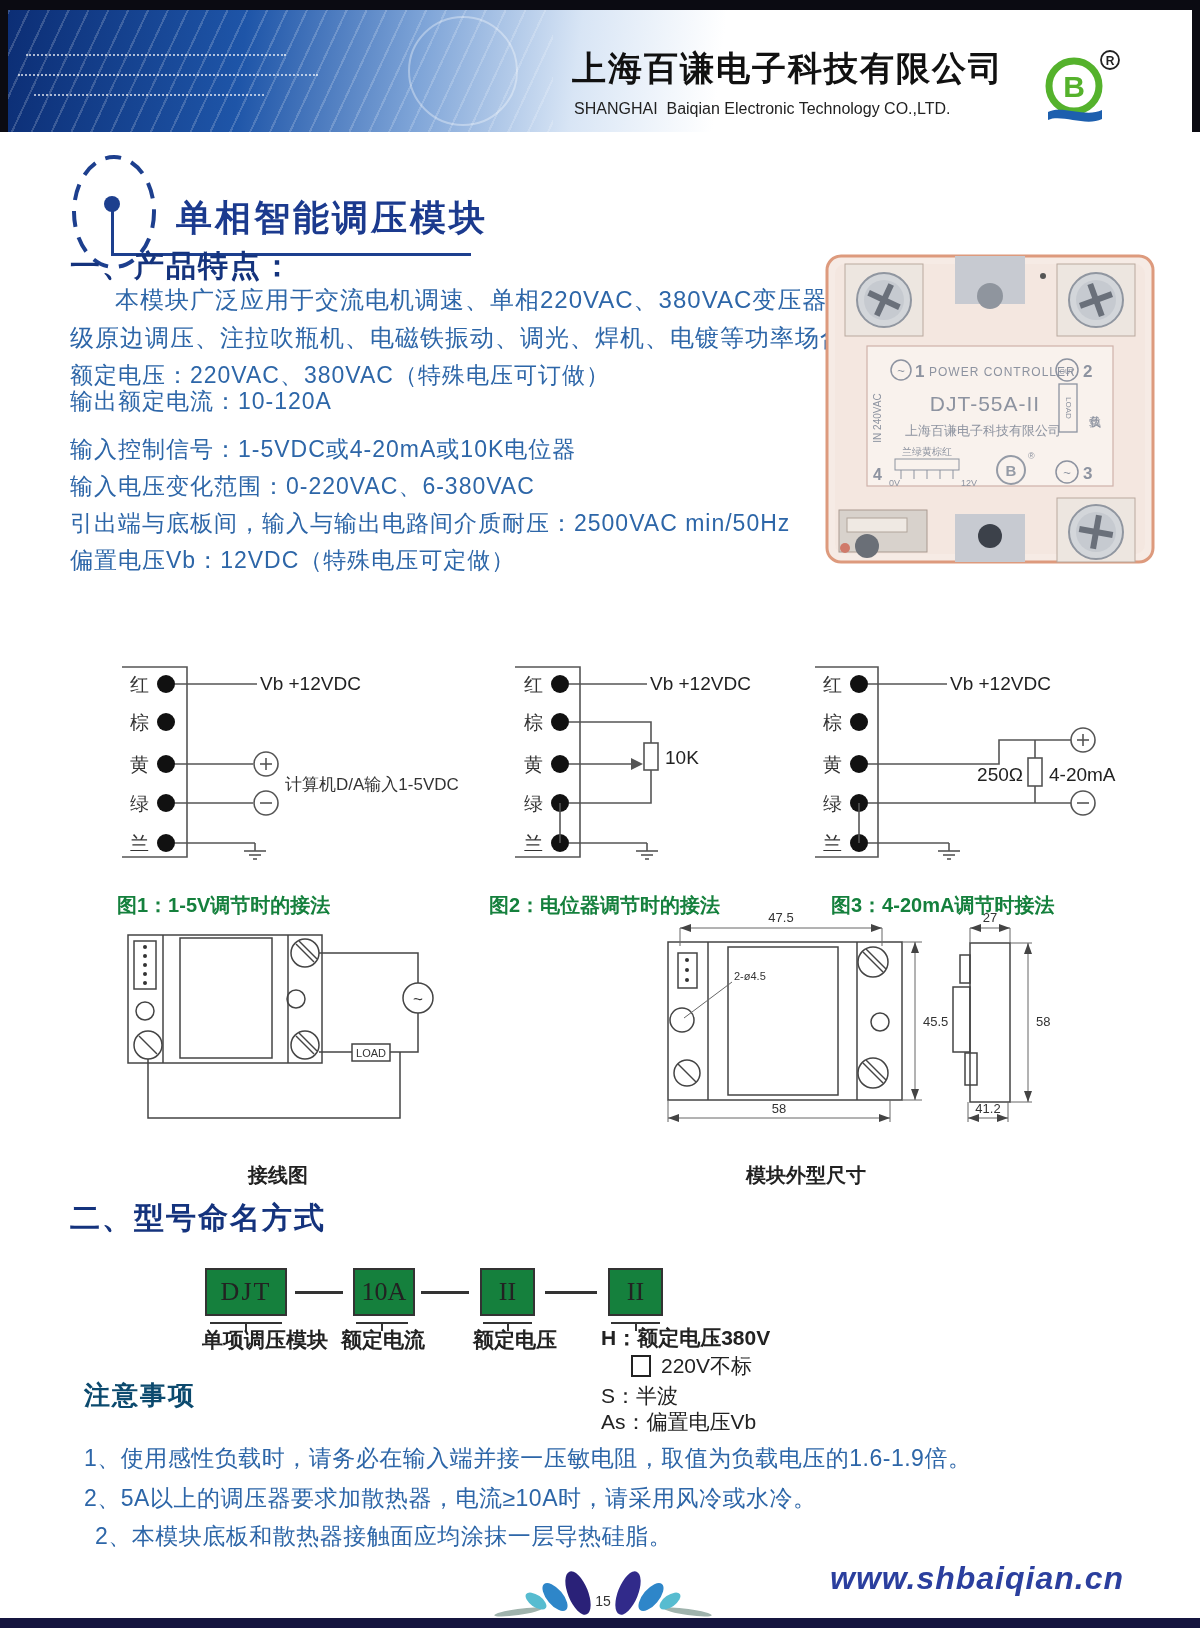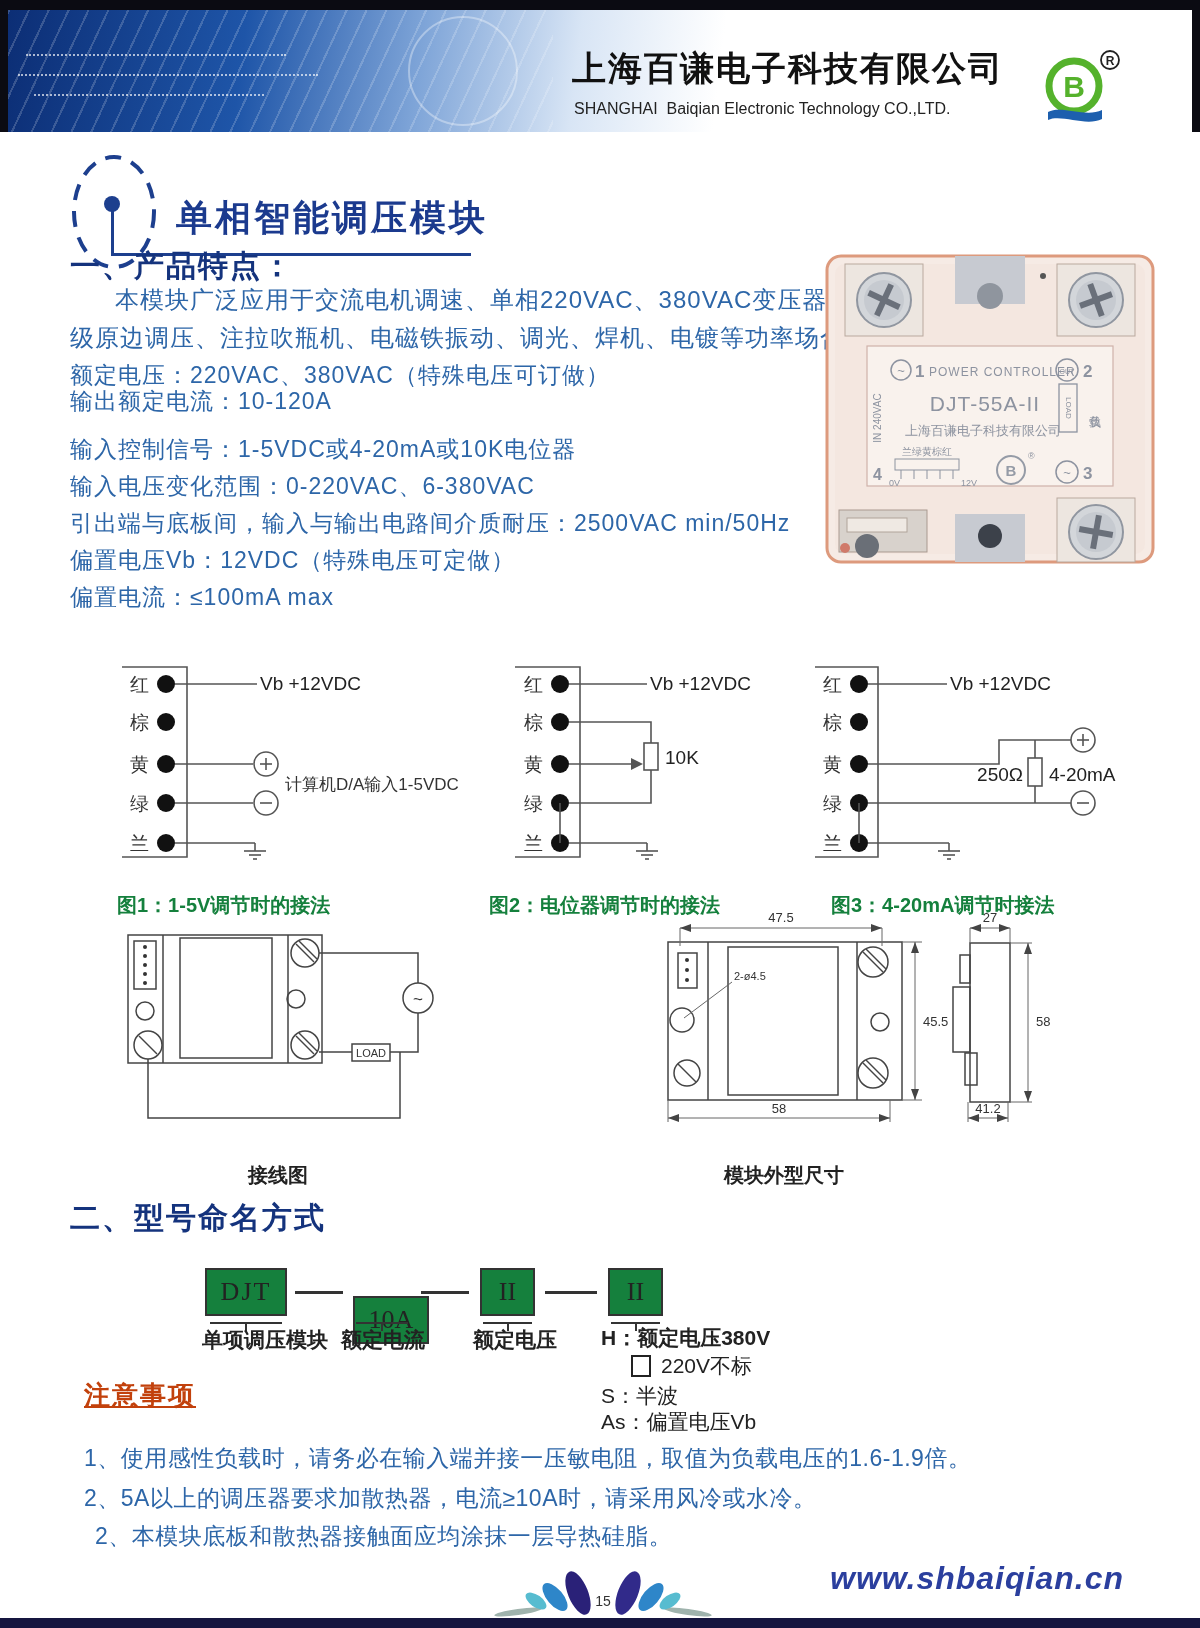--- a/index.html
+++ b/index.html
@@ -27,21 +27,21 @@
   .diag-cap { font-size:20px; color:#222; font-weight:bold; white-space:nowrap; }
   .h2 { left:70px; top:1198px; font-size:30px; font-weight:bold; color:#14337d; letter-spacing:2px; }
   .name-box { position:absolute; border:2px solid #333; background:#15803d; text-align:center;
     font-family:"Liberation Serif", serif; font-size:26px; color:#222; line-height:44px; height:48px; }
   .name-dash { position:absolute; height:3px; background:#333; top:1291px; }
   .tick-h { position:absolute; height:2px; background:#333; top:1322px; }
   .tick-v { position:absolute; width:2px; height:9px; background:#333; top:1322px; }
   .name-label { position:absolute; top:1326px; font-size:21px; font-weight:bold; color:#222; white-space:nowrap; }
   .legend-line { position:absolute; left:601px; font-size:21px; color:#222; white-space:nowrap; }
   .legend-sq { display:inline-block; width:20px; height:22px; border:2px solid #222; vertical-align:-4px; margin-right:10px; }
-  .notes-h { left:84px; top:1378px; font-size:26px; font-weight:bold; color:#c2410c; letter-spacing:2px;text-decoration:underline; }
+  .notes-h { left:84px; top:1378px; font-size:26px; font-weight:bold; color:#0c4a6e; letter-spacing:2px; }
   .note { font-size:23px; color:#2d66a8; letter-spacing:0.5px; white-space:nowrap; }
   .website { left:830px; top:1560px; font-size:32px; font-weight:bold; font-style:italic; color:#2b3f9e; letter-spacing:1px; }
   svg text { font-family:"Liberation Sans", sans-serif; }
   .l-line-v { left:111px; top:210px; width:3px; height:46px; background:#1d3f8e; }
   .l-line-h { left:111px; top:253px; width:360px; height:3px; background:#1d3f8e; }
 </style>
 </head>
 <body>
 
 <div class="page">
@@ -78,21 +78,20 @@
 
   <div class="abs h1">一、产品特点：</div>
   <div class="abs body-line" style="left:115px;top:284px;">本模块广泛应用于交流电机调速、单相220VAC、380VAC变压器初</div>
   <div class="abs body-line" style="left:70px;top:322px;">级原边调压、注拉吹瓶机、电磁铁振动、调光、焊机、电镀等功率场合。</div>
   <div class="abs spec" style="left:70px;top:360px;">额定电压：220VAC、380VAC（特殊电压可订做）</div>
   <div class="abs spec" style="left:70px;top:386px;">输出额定电流：10-120A</div>
   <div class="abs spec" style="left:70px;top:434px;">输入控制信号：1-5VDC或4-20mA或10K电位器</div>
   <div class="abs spec" style="left:70px;top:471px;">输入电压变化范围：0-220VAC、6-380VAC</div>
   <div class="abs spec" style="left:70px;top:508px;">引出端与底板间，输入与输出电路间介质耐压：2500VAC min/50Hz</div>
   <div class="abs spec" style="left:70px;top:545px;">偏置电压Vb：12VDC（特殊电压可定做）</div>
-  <div class="abs spec" style="left:70px;top:582px;">偏置电流：≤100mA max</div>
 
   <svg class="abs" style="left:815px;top:248px;" width="350" height="322" viewBox="0 0 350 322">
     <rect x="12" y="8" width="326" height="306" rx="14" fill="#f6ebe5" stroke="#dd9a7d" stroke-width="3"></rect>
     <rect x="20" y="16" width="310" height="290" rx="10" fill="#f3e4dc" opacity="0.6"></rect>
     <rect x="140" y="8" width="70" height="48" fill="#c7cad1"></rect>
     <circle cx="175" cy="48" r="13" fill="#8f959e"></circle>
     <circle cx="228" cy="28" r="3" fill="#555"></circle>
     <rect x="140" y="266" width="70" height="48" fill="#c7cad1"></rect>
     <circle cx="175" cy="288" r="12" fill="#3c414a"></circle>
     <rect x="30" y="16" width="78" height="72" fill="#ede6e0" stroke="#b9a99e"></rect>
@@ -378,27 +377,27 @@
     <g font-size="13" fill="#333">
       <text x="151" y="22" text-anchor="middle">47.5</text>
       <text x="293" y="126">45.5</text>
       <text x="149" y="213" text-anchor="middle">58</text>
       <text x="104" y="80" font-size="11">2-ø4.5</text>
       <text x="360" y="22" text-anchor="middle">27</text>
       <text x="406" y="126">58</text>
       <text x="358" y="213" text-anchor="middle">41.2</text>
     </g>
   </svg>
-  <div class="abs diag-cap" style="left:724px;top:1162px;">模块外型尺寸</div>
+  <div class="abs diag-cap" style="left:746px;top:1162px;">模块外型尺寸</div>
 
   <div class="abs h2">二、型号命名方式</div>
 
   <div class="name-box" style="left:205px;top:1268px;width:82px;letter-spacing:2px;">DJT</div>
   <div class="name-dash" style="left:295px;width:48px;"></div>
-  <div class="name-box" style="left:353px;top:1268px;width:76px;margin-top:28px;">10A</div>
+  <div class="name-box" style="left:353px;top:1268px;width:62px;">10A</div>
   <div class="name-dash" style="left:421px;width:48px;"></div>
   <div class="name-box" style="left:480px;top:1268px;width:55px;">II</div>
   <div class="name-dash" style="left:545px;width:52px;"></div>
   <div class="name-box" style="left:608px;top:1268px;width:55px;">II</div>
 
   <div class="tick-h" style="left:210px;width:72px;"></div>
     <div class="tick-v" style="left:245px;"></div>
   <div class="tick-h" style="left:356px;width:52px;"></div>
     <div class="tick-v" style="left:381px;"></div>
   <div class="tick-h" style="left:483px;width:49px;"></div>

